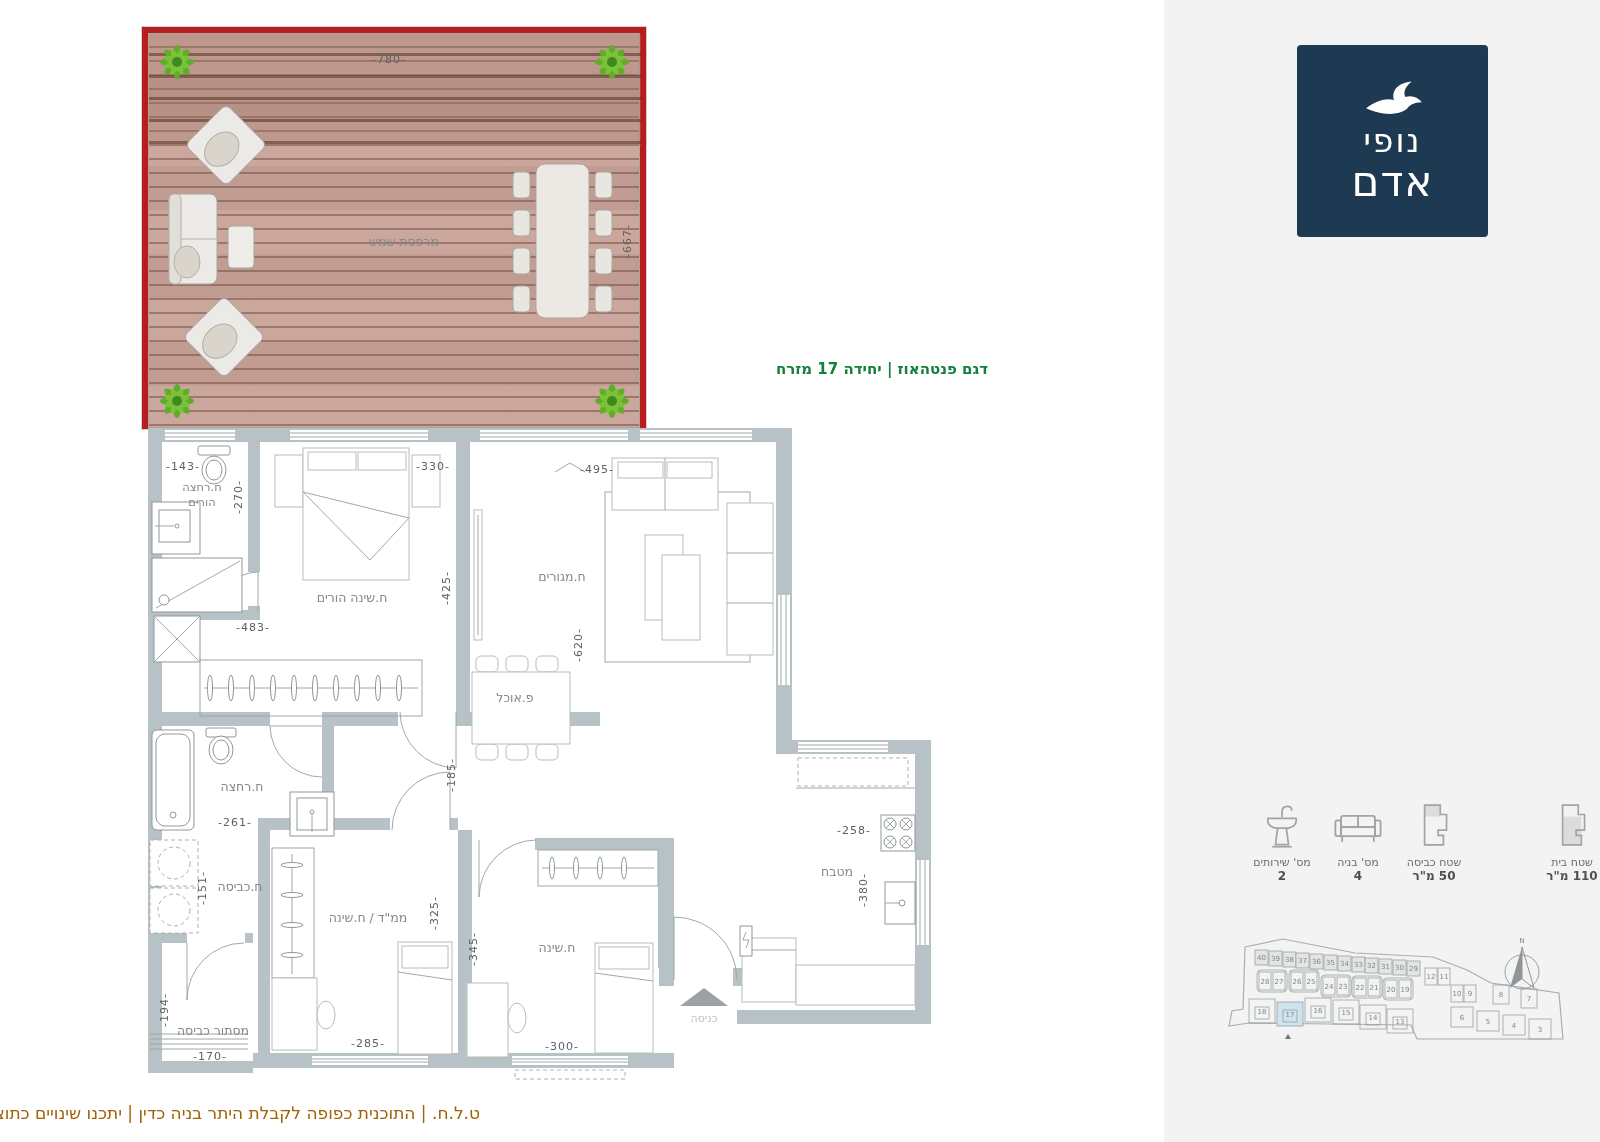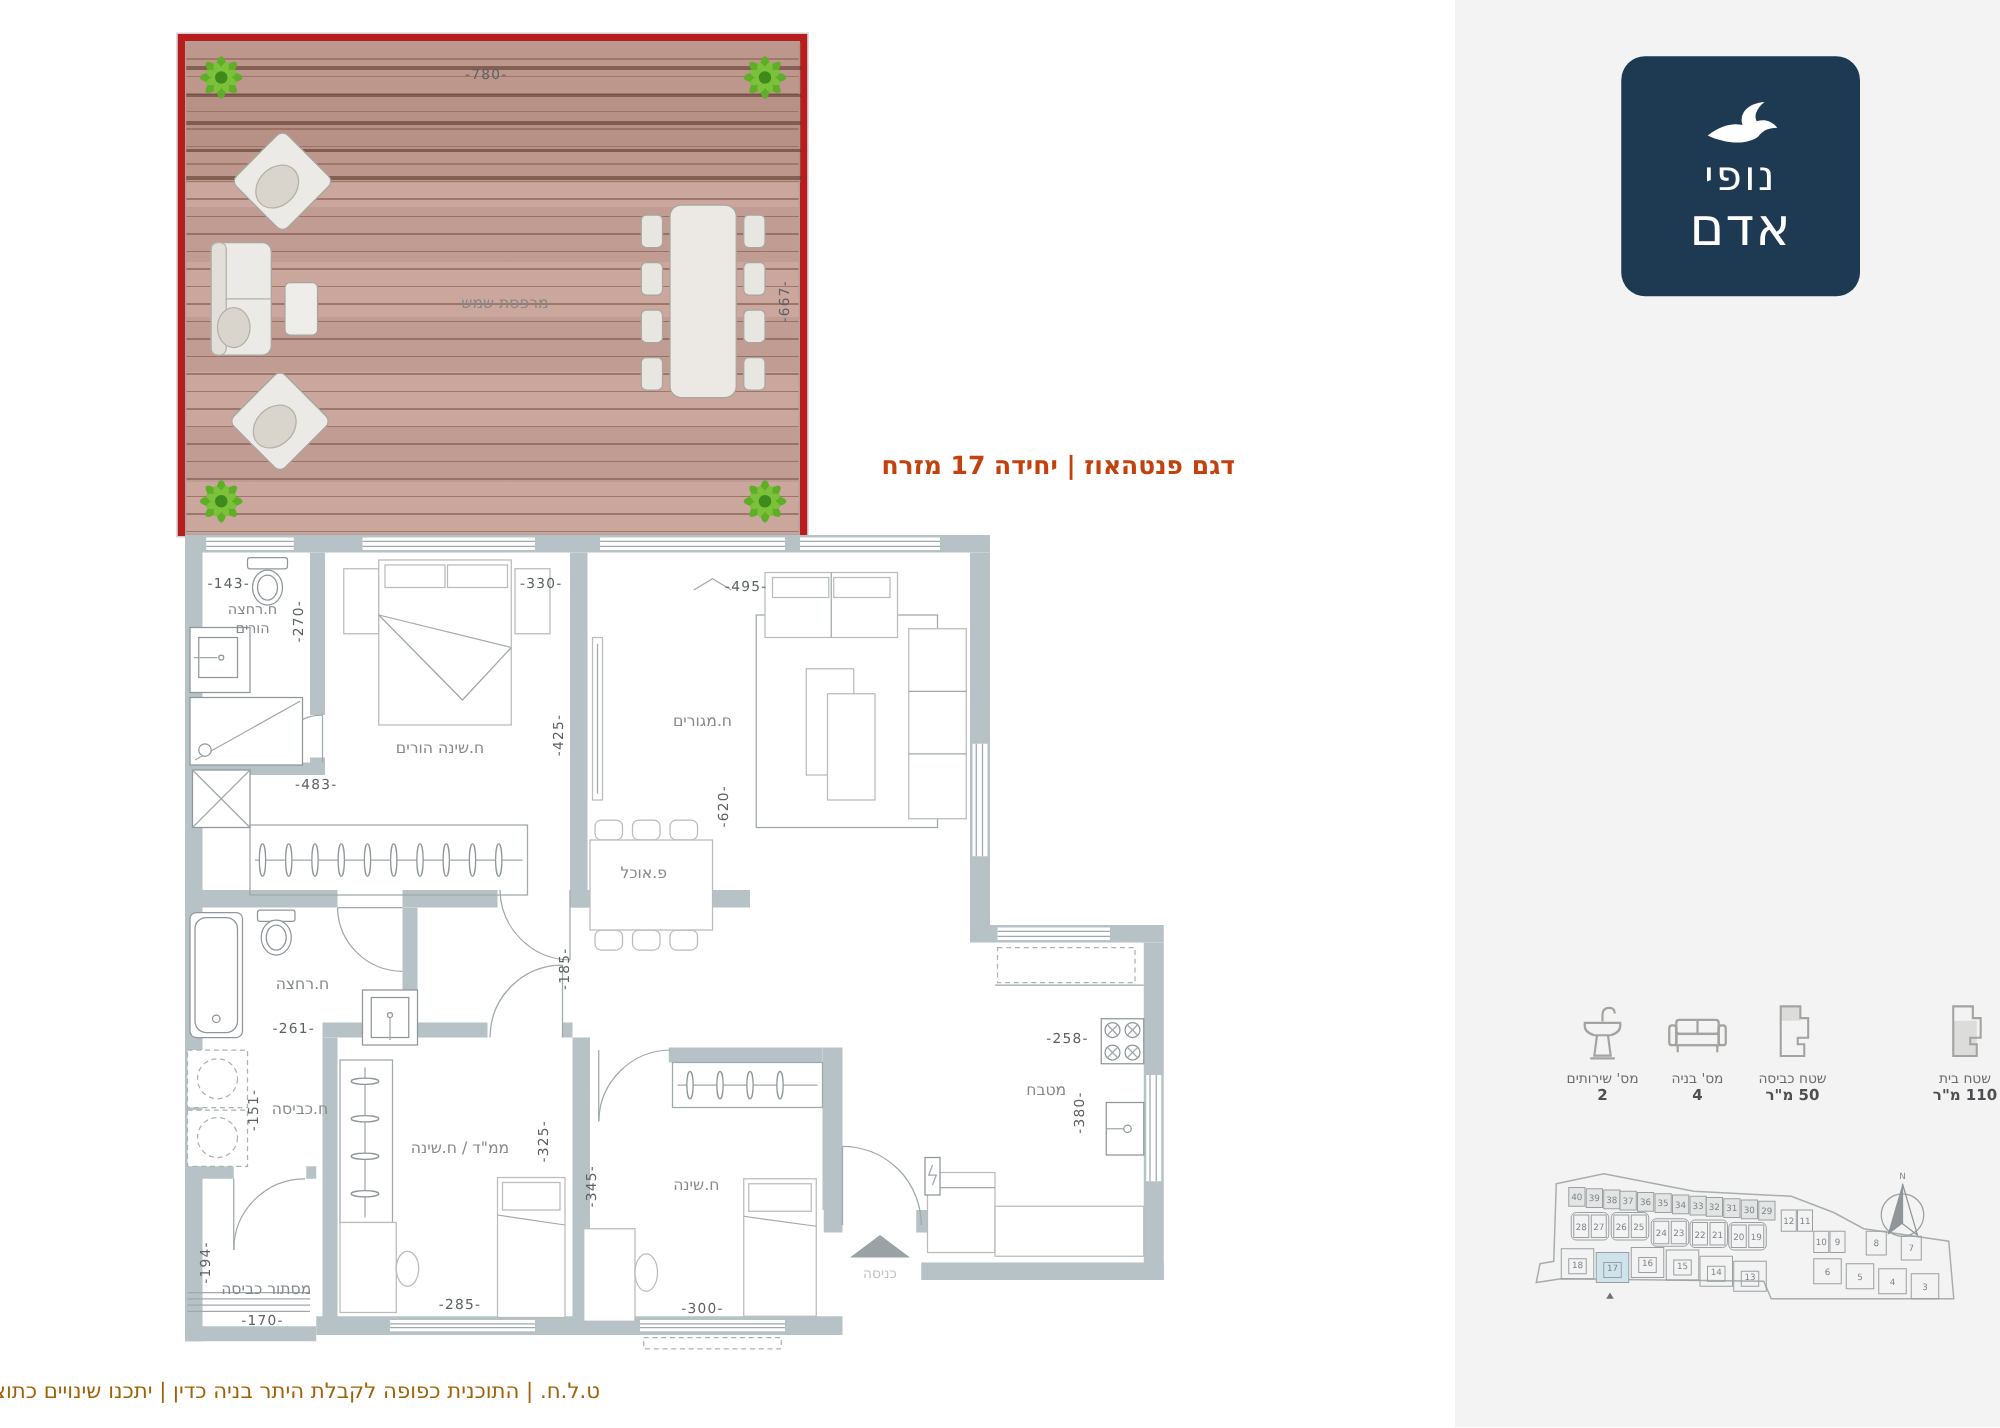--- a/index.html
+++ b/index.html
@@ -1,21 +1,21 @@
 <!DOCTYPE html>
 <html><head>
 <meta charset="utf-8">
 <style>
   *{margin:0;padding:0;box-sizing:border-box}
   html,body{width:1600px;height:1142px;background:#fff;font-family:"DejaVu Sans",sans-serif;position:relative;overflow:hidden}
   .panel{position:absolute;left:1164px;top:0;width:436px;height:1142px;background:#f3f3f3}
-  .logo{position:absolute;left:1297px;top:45px;width:191px;height:192px;background:#1d3a52;border-radius:19px;display:flex;flex-direction:column;align-items:center;justify-content:center;color:#fff}
+  .logo{position:absolute;left:1297px;top:45px;width:191px;height:192px;background:#1d3a52;border-radius:4px;display:flex;flex-direction:column;align-items:center;justify-content:center;color:#fff}
   .logo .l1{font-size:33px;letter-spacing:2px;margin-top:2px}
   .logo .l2{font-size:42px;font-weight:normal;letter-spacing:1px;line-height:1.05}
-  .title{position:absolute;top:360px;right:612px;font-size:20px;font-weight:bold;color:#c2410c;direction:rtl;white-space:nowrap}
+  .title{position:absolute;top:360px;right:612px;font-size:15px;font-weight:bold;color:#15803d;direction:rtl;white-space:nowrap}
   .deck-wrap{position:absolute;left:142px;top:27px;width:504px;height:402px;background:#b91c1c;outline:1px solid #ccd2d4}
   .deck-floor{position:absolute;left:6px;top:6px;width:492px;height:395px;background-color:#c59c92;
     background-image:repeating-linear-gradient(to bottom,rgba(255,255,255,.06) 0 12.5px,rgba(122,84,70,.55) 12.5px 14px),
     repeating-linear-gradient(to bottom,rgba(255,255,255,.05) 0 44px,rgba(0,0,0,.04) 44px 88px);
     border:1px solid #b0a59e}
   .pergola{position:absolute;left:0;top:0;width:492px;height:112px;
     background-color:rgba(150,100,80,.30);
     background-image:repeating-linear-gradient(to bottom,rgba(255,255,255,.05) 0 19px,rgba(85,55,40,.55) 19px 22px)}
   .deck-svg{position:absolute;left:0;top:0}
   .plan-svg{position:absolute;left:140px;top:420px}

